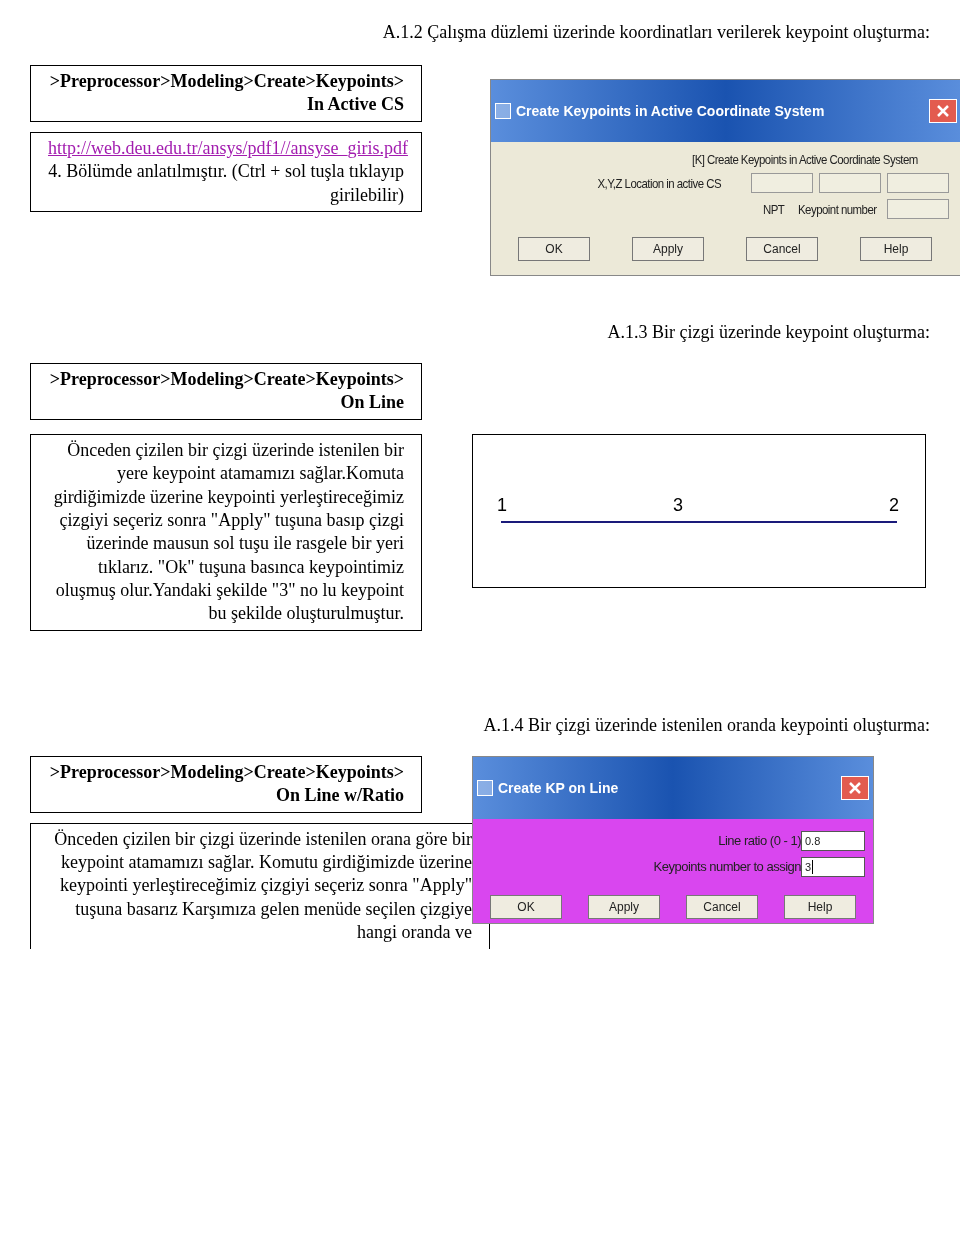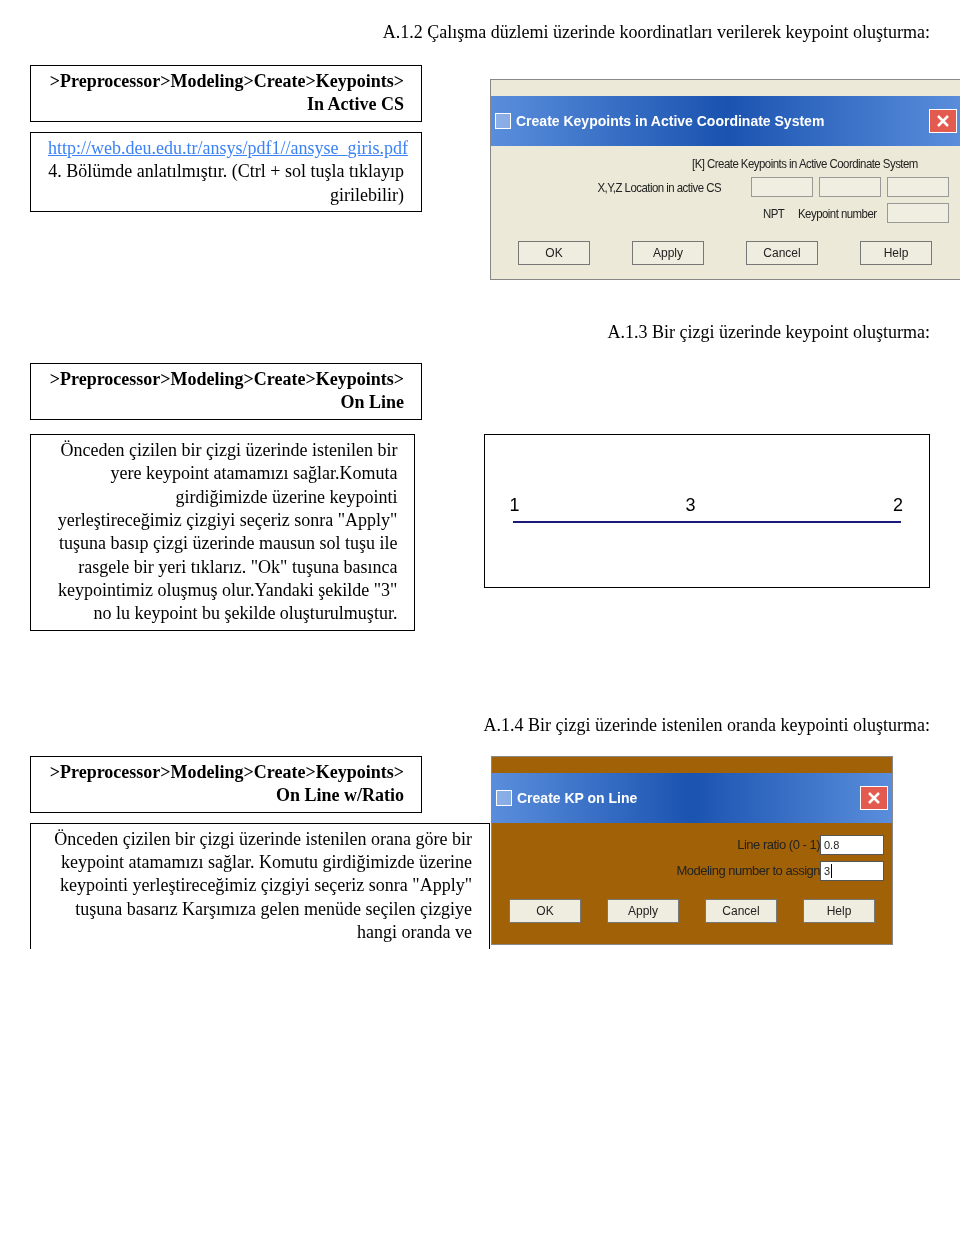--- a/index.html
+++ b/index.html
@@ -18,42 +18,41 @@
   }
   .box {
     border: 1px solid #000;
     padding: 4px 17px;
     margin: 10px 0;
     width: 392px;
     box-sizing: border-box;
     line-height: 1.3;
   }
   .section-title { margin: 30px 0 20px 28px; }
-  a { color: #3b82f6; text-decoration: underline; }
+  a { color: #a21caf; text-decoration: underline; }
 
   
   .dialog1 {
     position: absolute;
     left: 460px;
     top: 57px;
     width: 470px;
     font-family: Tahoma, Arial, sans-serif;
     font-size: 12px;
     border: 1px solid #888;
     background: #ece9d8;
   }
   .titlebar {
     display: flex;
     align-items: center;
     background: linear-gradient(to right, #5a8edc, #1a53b0 50%, #5a8edc);
     color: #fff;
     font-weight: bold;
-    padding: 13px 4px;
+    padding: 19px 4px;
     font-size: 14px;
-    margin-top: 16px;
   }
   .titlebar .win-icon {
     width: 14px; height: 14px;
     border: 1px solid #fff;
     margin-right: 5px;
     background: rgba(255,255,255,0.3);
   }
   .closebtn {
     margin-left: auto;
     width: 26px; height: 22px;
@@ -80,21 +79,21 @@
   .btnrow { display: flex; gap: 42px; justify-content: center; margin-top: 18px; }
   .btn {
     width: 70px; height: 22px;
     border: 1px solid #777;
     background: #efece0;
     display: flex; align-items: center; justify-content: center;
     font-size: 12px;
   }
 
   
-  .twocol { display: flex; gap: 69px; align-items: flex-start; margin-top: 14px; margin-bottom: 24px;}
+  .twocol { display: flex; gap: 50px; align-items: flex-start; margin-top: 14px; margin-bottom: 24px;}
   .leftcol { width: 392px; }
 
   
   .linediagram {
     border: 1px solid #000;
     width: 452px;
     height: 152px;
     position: relative;
     font-family: Arial, sans-serif;
     font-size: 18px;
@@ -111,23 +110,23 @@
   .kp1 { left: 24px; }
   .kp3 { left: 200px; }
   .kp2 { right: 26px; }
 
   
   .dialog2 {
     width: 400px;
     font-family: Tahoma, Arial, sans-serif;
     font-size: 12px;
     border: 1px solid #888;
-    background: #a16207;
-  }
-  .dialog2 .dlg-body { padding: 6px 8px 21px 8px; }
+    background: #d946ef;
+  }
+  .dialog2 .dlg-body { padding: 6px 8px 4px 8px; }
   .dialog2 .row .lbl { font-family: Arial, sans-serif; font-size: 13px; letter-spacing: -0.5px;}
   .fld {
     width: 56px; height: 18px;
     border: 1px solid #555;
     background: #fff;
     padding: 0 3px;
     font-size: 11px;
     display: flex; align-items: center;
   }
 
@@ -221,21 +220,21 @@
               <path d="M2 2 L12 12 M12 2 L2 12" stroke="#fff" stroke-width="2.5"></path>
             </svg>
         </div>
       </div>
       <div class="dlg-body">
         <div class="row">
           <span class="lbl">Line ratio (0 - 1)</span>
           <div class="fld">0.8</div>
         </div>
         <div class="row">
-          <span class="lbl">Modeling number to assign</span>
+          <span class="lbl">Keypoints number to assign</span>
           <div class="fld" style="position:relative">
             <span>3</span>
             <span style="border-left:1px solid #000;height:14px;display:inline-block;margin-left:1px"></span>
           </div>
         </div>
         <div class="btnrow" style="gap:26px">
           <div class="btn">OK</div>
           <div class="btn">Apply</div>
           <div class="btn">Cancel</div>
           <div class="btn">Help</div>

